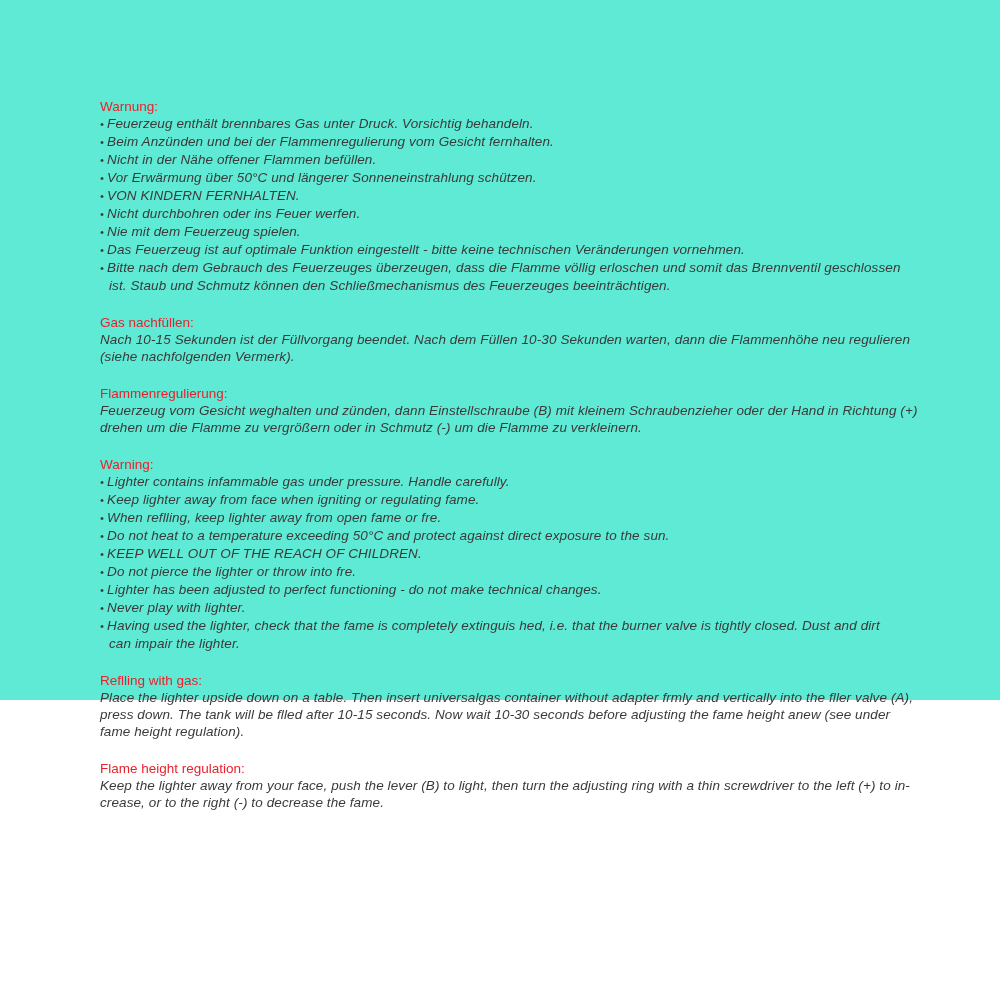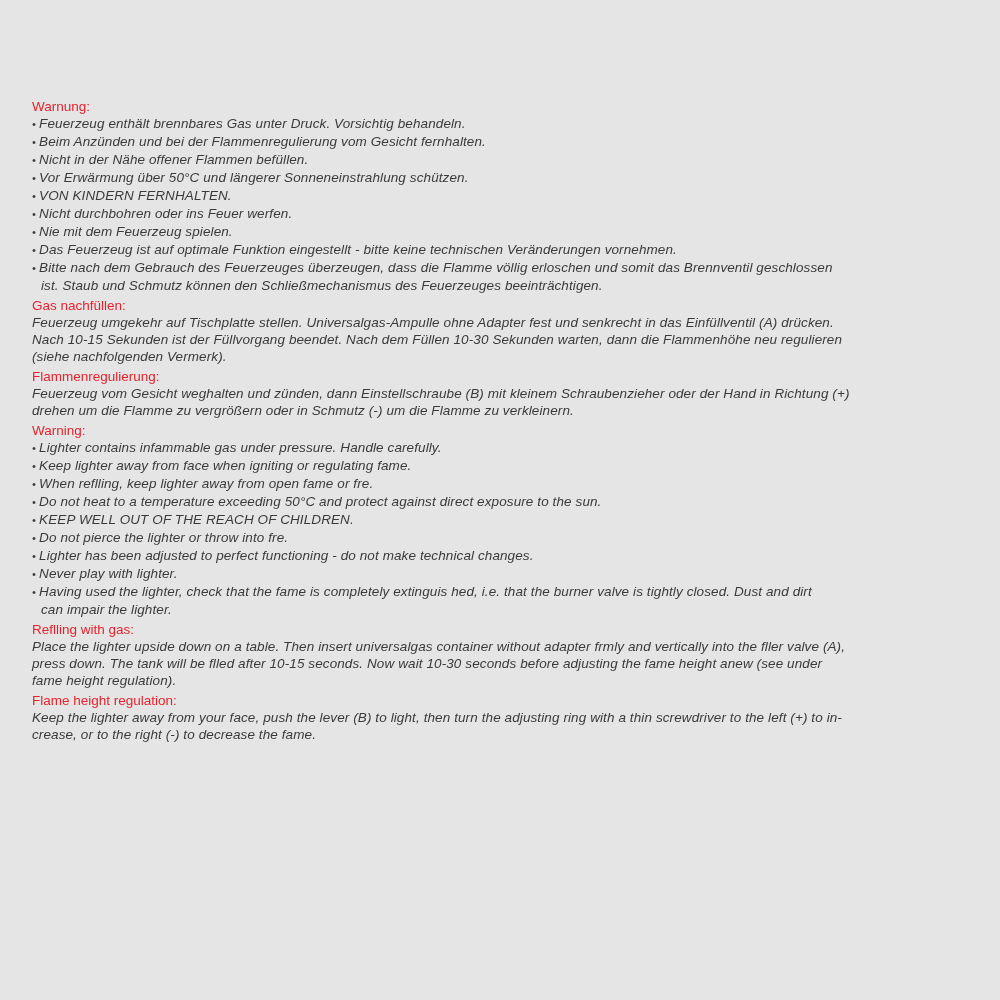--- a/index.html
+++ b/index.html
@@ -6,30 +6,30 @@
     margin: 0;
     padding: 0;
     background: #ffffff;
     width: 1000px;
     height: 1000px;
     overflow: hidden;
   }
   .sheet {
     box-sizing: border-box;
     width: 1000px;
-    height: 1000px;
-    padding: 98px 60px 0 32px;
+    height: 700px;
+    padding: 98px 60px 0 100px;
     font-family: "Liberation Sans", "DejaVu Sans", sans-serif;
     font-size: 13.5px;
     line-height: 17px;
     color: #3a3a3a;
-    background: #e5e5e5;
+    background: #5eead4;
   }
   .section { margin: 0 0 0 0; }
-  .section + .section { margin-top: 3px; }
+  .section + .section { margin-top: 20px; }
   .section-heading {
     color: #e8222c;
     font-weight: 400;
     white-space: nowrap;
   }
   .text-line {
     white-space: nowrap;
     letter-spacing: 0.1px;
     font-style: italic;
   }
@@ -72,21 +72,20 @@
         <div class="text-line first-line">Das Feuerzeug ist auf optimale Funktion eingestellt - bitte keine technischen Veränderungen vornehmen.</div>
       </div>
       <div class="bullet-item">
         <div class="text-line first-line">Bitte nach dem Gebrauch des Feuerzeuges überzeugen, dass die Flamme völlig erloschen und somit das Brennventil geschlossen</div>
         <div class="text-line cont-line">ist. Staub und Schmutz können den Schließmechanismus des Feuerzeuges beeinträchtigen.</div>
       </div>
     </section>
     <section class="section">
       <div class="section-heading">Gas nachfüllen:</div>
       <div class="para-item">
-        <div class="text-line first-line">Feuerzeug umgekehr auf Tischplatte stellen. Universalgas-Ampulle ohne Adapter fest und senkrecht in das Einfüllventil (A) drücken.</div>
         <div class="text-line cont-line">Nach 10-15 Sekunden ist der Füllvorgang beendet. Nach dem Füllen 10-30 Sekunden warten, dann die Flammenhöhe neu regulieren</div>
         <div class="text-line cont-line">(siehe nachfolgenden Vermerk).</div>
       </div>
     </section>
     <section class="section">
       <div class="section-heading">Flammenregulierung:</div>
       <div class="para-item">
         <div class="text-line first-line">Feuerzeug vom Gesicht weghalten und zünden, dann Einstellschraube (B) mit kleinem Schraubenzieher oder der Hand in Richtung (+)</div>
         <div class="text-line cont-line">drehen um die Flamme zu vergrößern oder in Schmutz (-) um die Flamme zu verkleinern.</div>
       </div>

